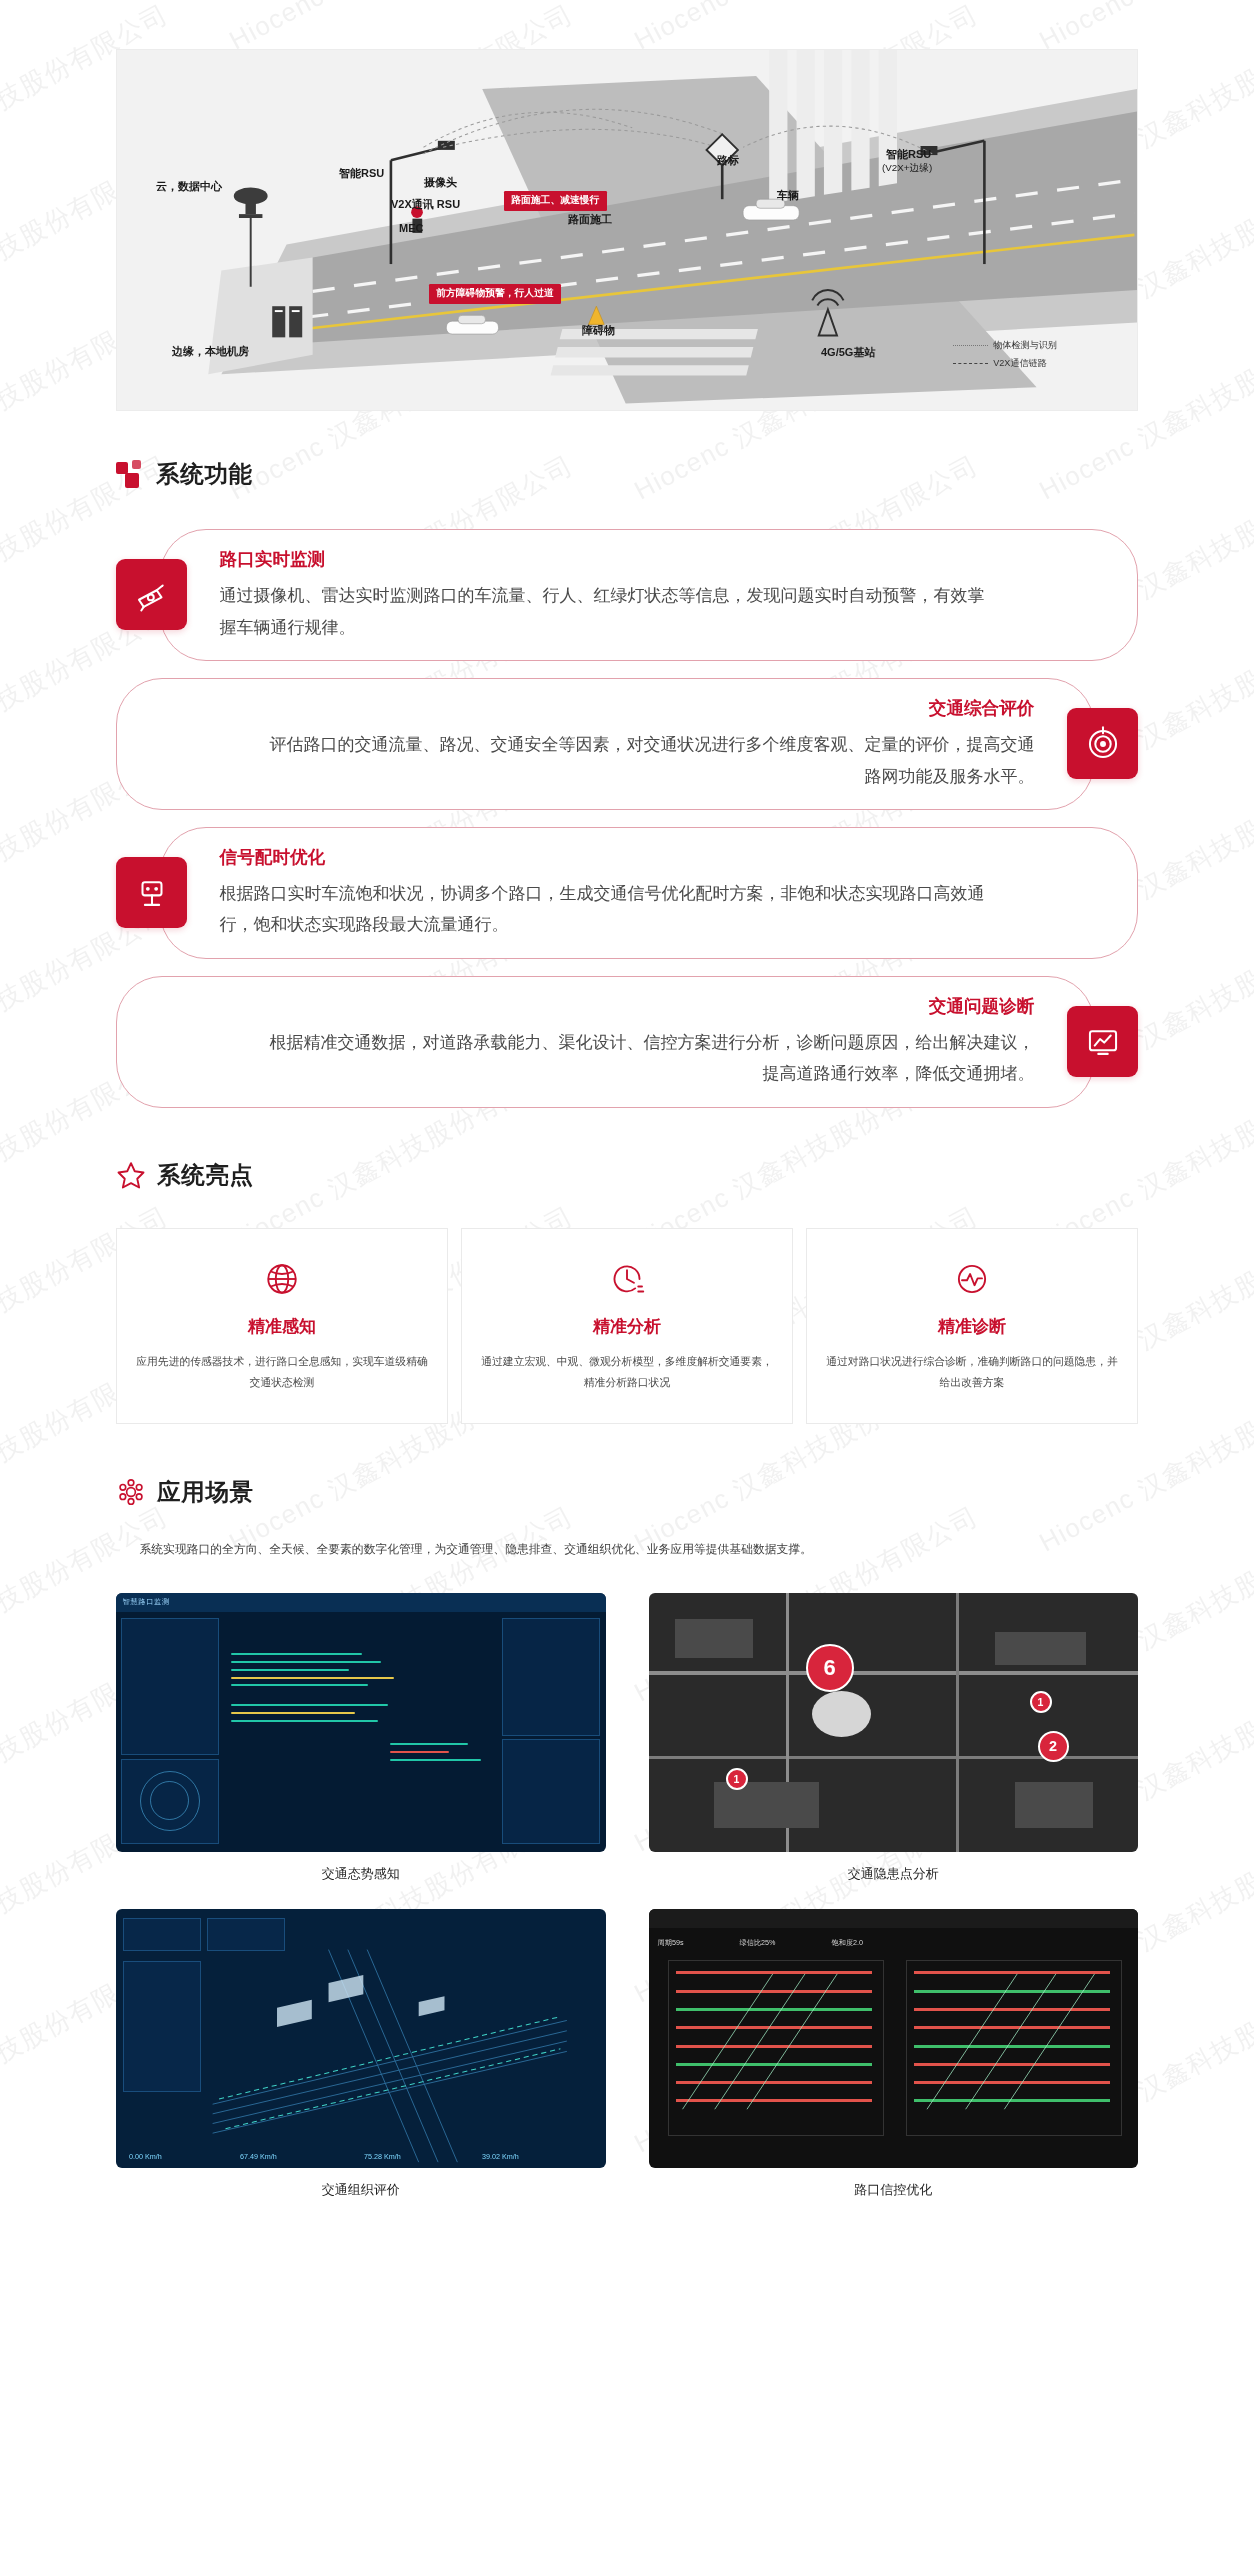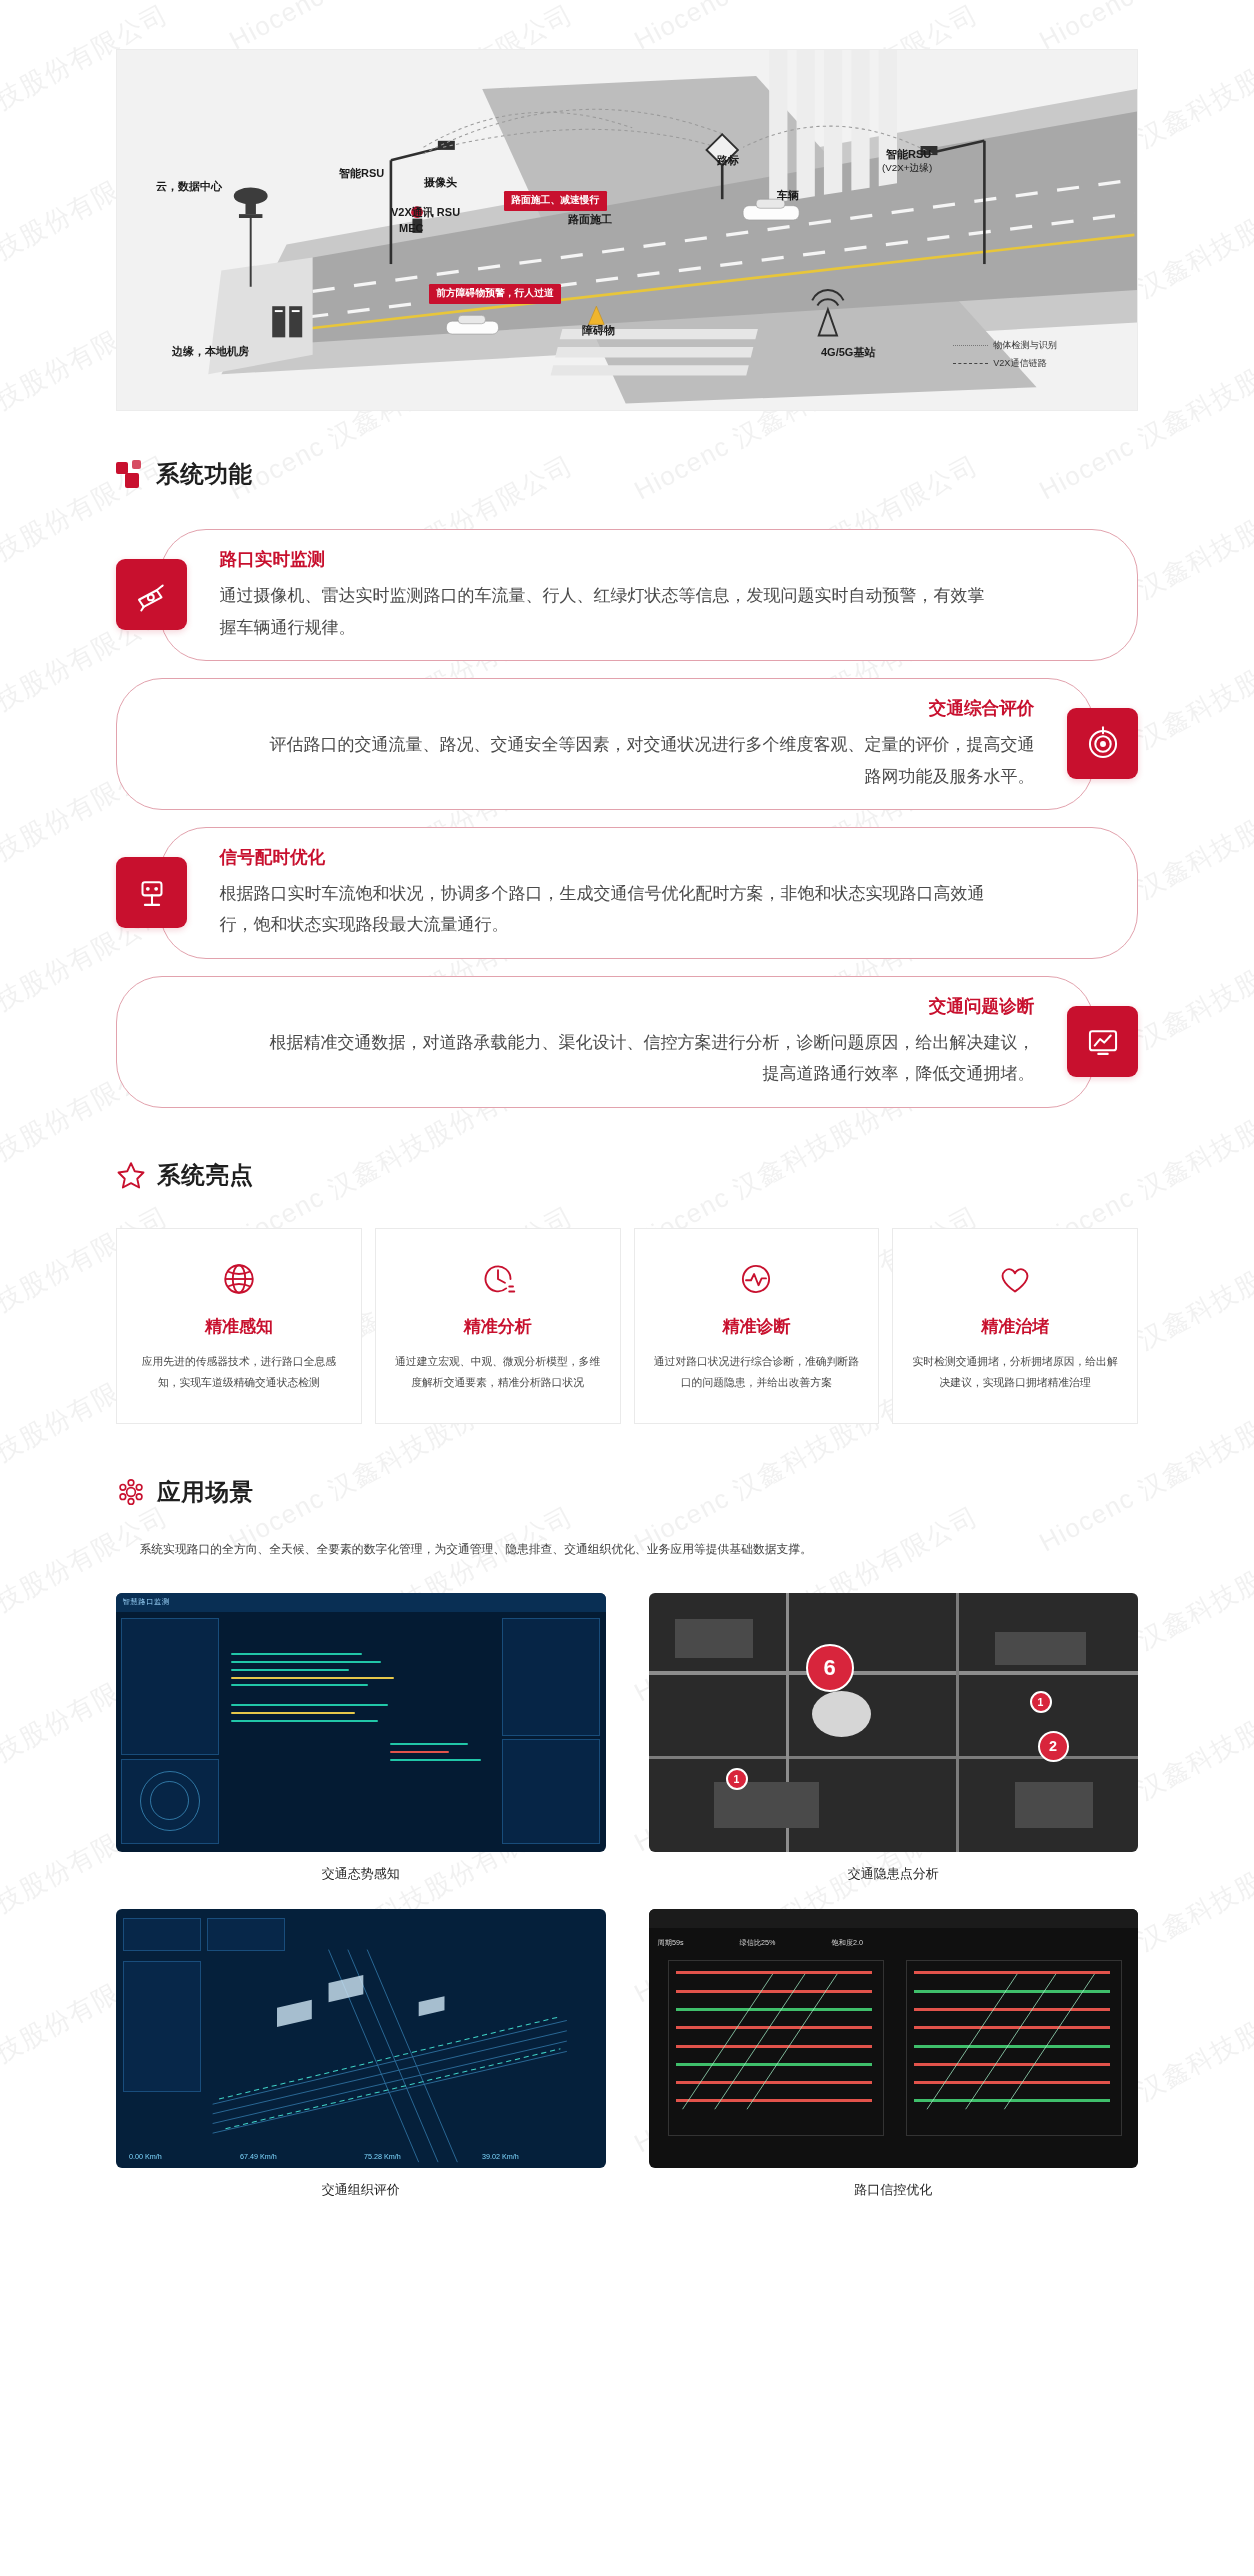--- a/index.html
+++ b/index.html
@@ -381,21 +381,21 @@
         <polygon points="0,0 -14,40 14,40" fill="none" stroke="#2f2f2f" stroke-width="3"></polygon>
         <path d="M-16,-6 a 18 18 0 0 1 32 0" fill="none" stroke="#2f2f2f" stroke-width="3"></path>
         <path d="M-24,-14 a 26 26 0 0 1 48 0" fill="none" stroke="#2f2f2f" stroke-width="3"></path>
       </g>
     </svg>
 
     <div class="hero-label" style="left:39px;  top:129px;">云，数据中心</div>
     <div class="hero-label" style="left:55px;  top:294px;">边缘，本地机房</div>
     <div class="hero-label" style="left:222px; top:116px;">智能RSU</div>
     <div class="hero-label" style="left:307px; top:125px;text-align:right;">摄像头</div>
-    <div class="hero-label" style="left:274px; top:155px;">V2X通讯  RSU</div>
+    <div class="hero-label" style="left:274px; top:147px;">V2X通讯  RSU</div>
     <div class="hero-label" style="left:282px; top:172px;">MEC</div>
     <div class="hero-label" style="left:451px; top:162px;">路面施工</div>
     <div class="hero-label" style="left:465px; top:273px;">障碍物</div>
     <div class="hero-label" style="left:600px; top:103px;">路标</div>
     <div class="hero-label" style="left:660px;top:138px;">车辆</div>
     <div class="hero-label" style="left:704px;top:295px;">4G/5G基站</div>
     <div class="hero-label" style="left:769px;top:97px;">智能RSU</div>
     <div class="hero-label" style="left:765px;top:112px;font-weight:normal;font-size:9.8px;">(V2X+边缘)</div>
 
     <div class="hero-tag" style="left:387px; top:141px;">路面施工、减速慢行</div>
@@ -526,29 +526,20 @@
       <div class="hl-icon">
         <svg viewBox="0 0 64 64" fill="none" stroke="#c8102e" stroke-width="3" stroke-linecap="round" stroke-linejoin="round">
           <circle cx="32" cy="32" r="21"></circle>
           <polyline points="16,34 24,34 29,24 36,42 41,31 48,31"></polyline>
         </svg>
       </div>
       <div class="hl-title">精准诊断</div>
       <div class="hl-desc">通过对路口状况进行综合诊断，准确判断路口的问题隐患，并给出改善方案</div>
     </div>
 
-    <div class="hl-card">
-      <div class="hl-icon">
-        <svg viewBox="0 0 64 64" fill="none" stroke="#c8102e" stroke-width="3" stroke-linecap="round" stroke-linejoin="round">
-          <path d="M32 52 C12 38 8 26 16 19 C23 13 30 18 32 23 C34 18 41 13 48 19 C56 26 52 38 32 52 Z"></path>
-        </svg>
-      </div>
-      <div class="hl-title">精准治堵</div>
-      <div class="hl-desc">实时检测交通拥堵，分析拥堵原因，给出解决建议，实现路口拥堵精准治理</div>
-    </div>
 
   </div>
 
   <div class="section-head" style="margin-top:52px;">
     <span class="gear-icon">
       <svg width="30" height="30" viewBox="0 0 48 48" fill="none" stroke="#c8102e" stroke-width="2.6">
         <circle cx="24" cy="24" r="7"></circle>
         <circle cx="24" cy="9" r="4.5"></circle>
         <circle cx="37" cy="16.5" r="4.5"></circle>
         <circle cx="37" cy="31.5" r="4.5"></circle>

